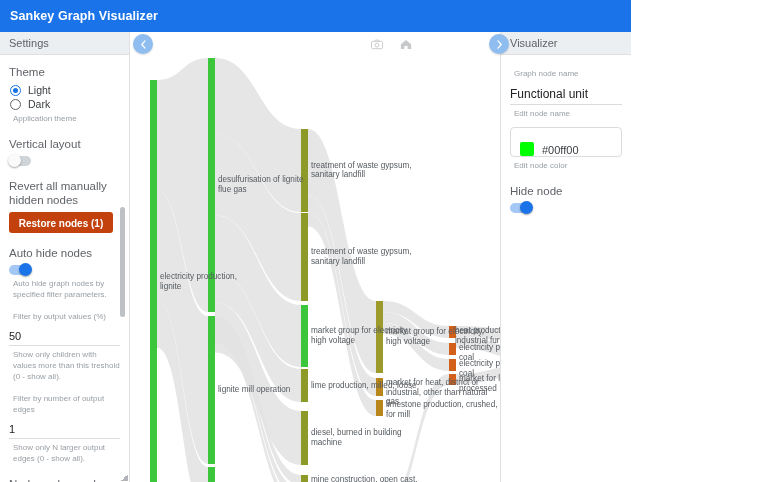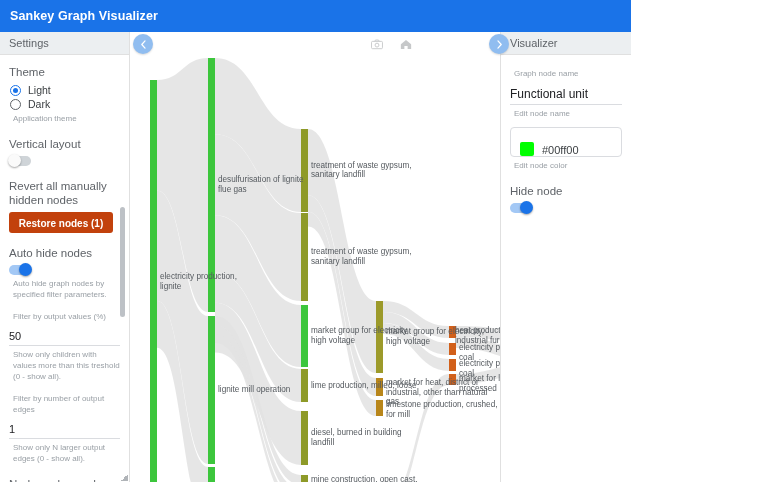--- a/index.html
+++ b/index.html
@@ -279,21 +279,21 @@
 flue gas</div>
         <div class="node-label" style="left: 87px; top: 353.2px;">lignite mill operation</div>
         <div class="node-label" style="left: 180px; top: 128.9px;">treatment of waste gypsum,
 sanitary landfill</div>
         <div class="node-label" style="left: 180px; top: 215.4px;">treatment of waste gypsum,
 sanitary landfill</div>
         <div class="node-label" style="left: 180px; top: 294.4px;">market group for electricity,
 high voltage</div>
         <div class="node-label" style="left: 180px; top: 348.7px;">lime production, milled, loose</div>
         <div class="node-label" style="left: 180px; top: 396.4px;">diesel, burned in building
-landfill</div>
+machine</div>
         <div class="node-label" style="left: 180px; top: 443px;">mine construction, open cast,
 lignite</div>
         <div class="node-label" style="left: 255px; top: 295.4px;">market group for electricity,
 high voltage</div>
         <div class="node-label" style="left: 255px; top: 346px;">market for heat, district or
 industrial, other than natural
 gas</div>
         <div class="node-label" style="left: 255px; top: 368px;">limestone production, crushed,
 for mill</div>
         <div class="node-label" style="left: 324px; top: 294px;">heat production, at hard coal

